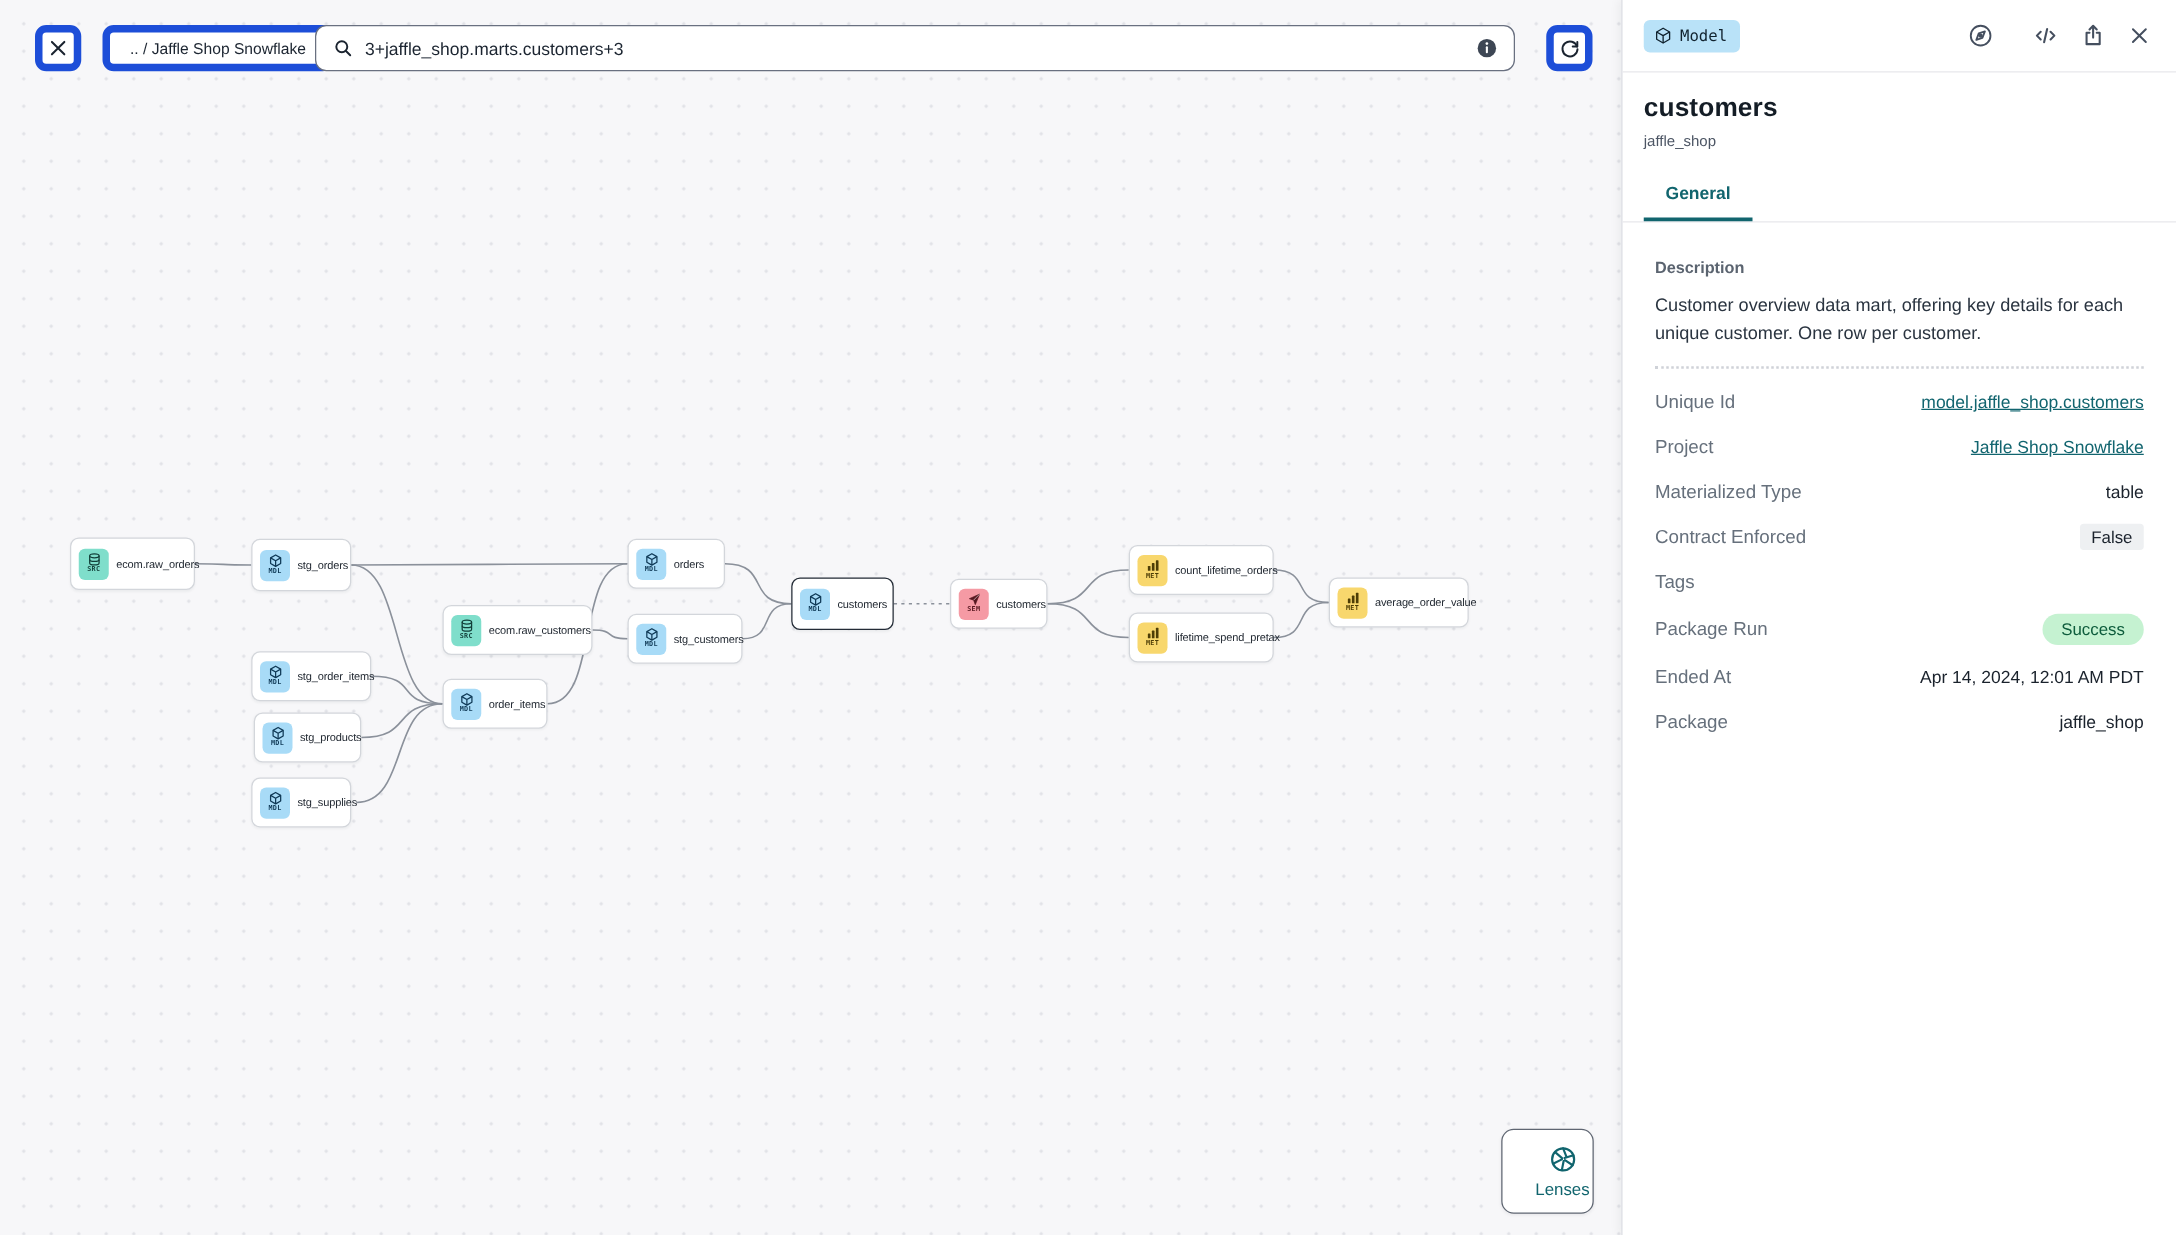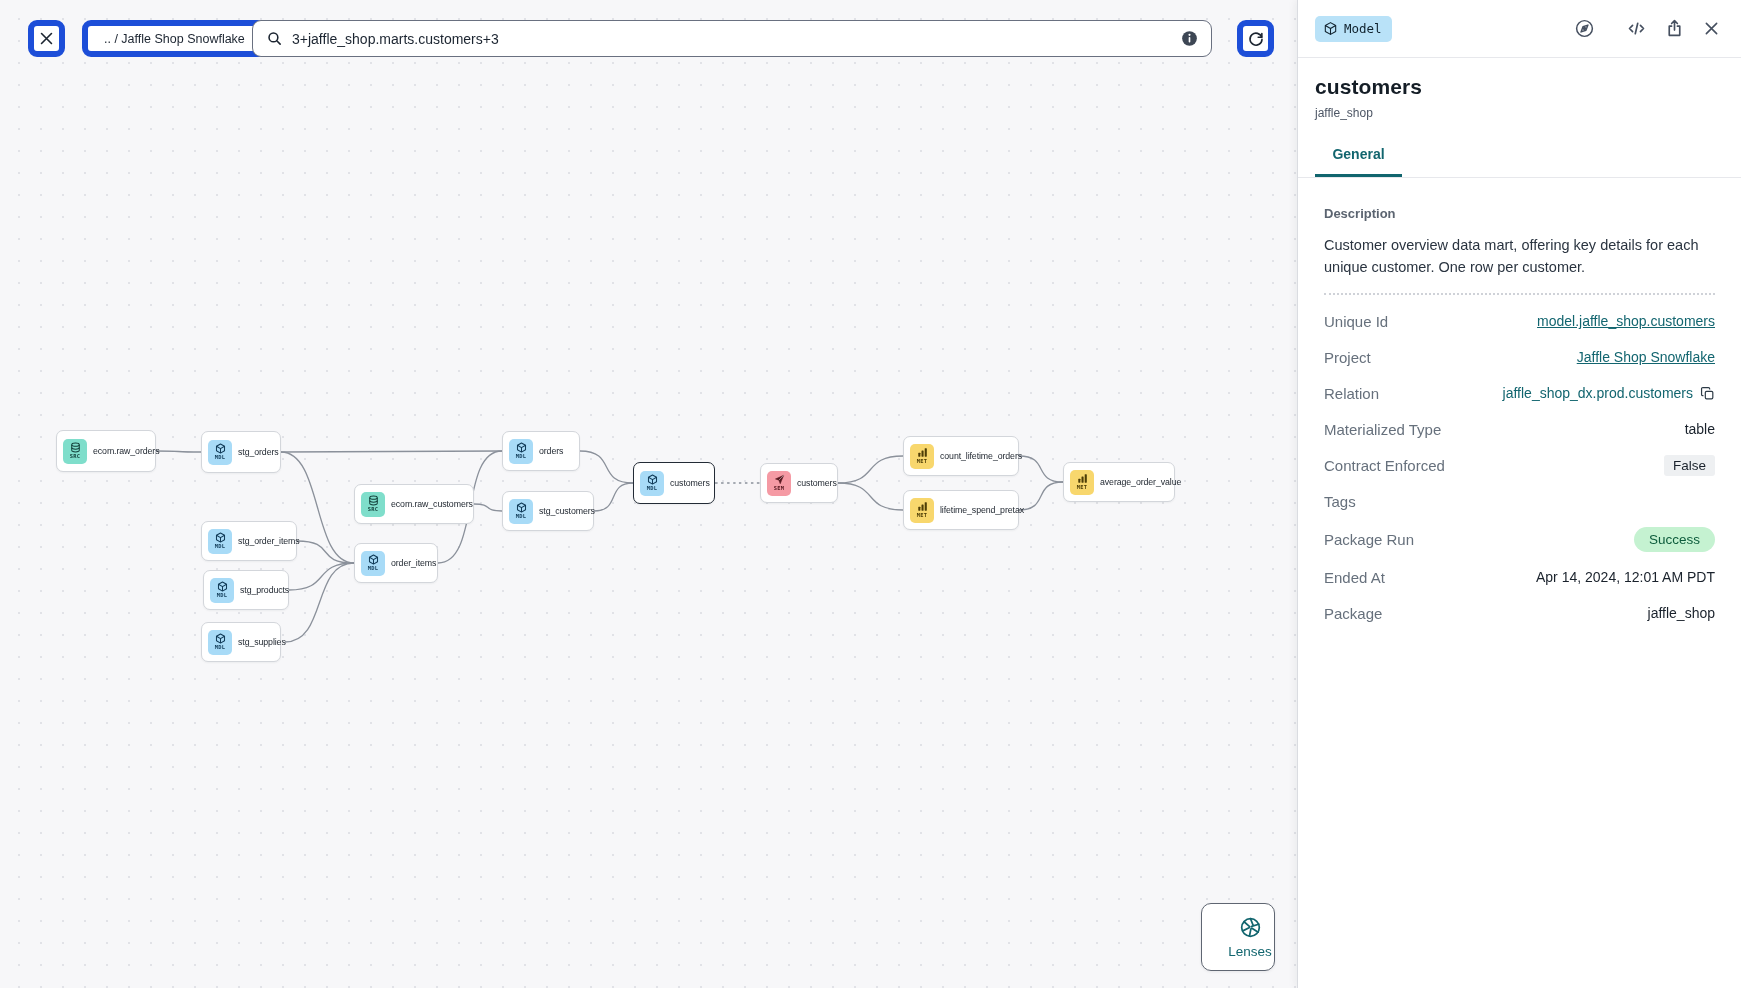--- a/index.html
+++ b/index.html
@@ -355,32 +355,20 @@
             <span class="v-link">model.jaffle_shop.customers</span>
           </span>
         </div>
         <div class="field-row">
           <span class="f-label">Project</span>
           <span class="f-value">
             <span class="v-link">Jaffle Shop Snowflake</span>
           </span>
         </div>
         <div class="field-row">
-          <span class="f-label">Relation</span>
-          <span class="f-value">
-            <span class="v-teal">jaffle_shop_dx.prod.customers</span>
-            <span class="copy-icon">
-              <svg width="15" height="15" viewBox="0 0 24 24" fill="none" stroke="currentColor" stroke-width="1.9" stroke-linejoin="round">
-                <rect x="8.5" y="8.5" width="12" height="12" rx="2"></rect>
-                <path d="M5.5 15.5h-1a2 2 0 0 1-2-2v-9a2 2 0 0 1 2-2h9a2 2 0 0 1 2 2v1"></path>
-              </svg>
-            </span>
-          </span>
-        </div>
-        <div class="field-row">
           <span class="f-label">Materialized Type</span>
           <span class="f-value">
             <span>table</span>
           </span>
         </div>
         <div class="field-row">
           <span class="f-label">Contract Enforced</span>
           <span class="f-value">
             <span class="v-badge-gray">False</span>
           </span>

